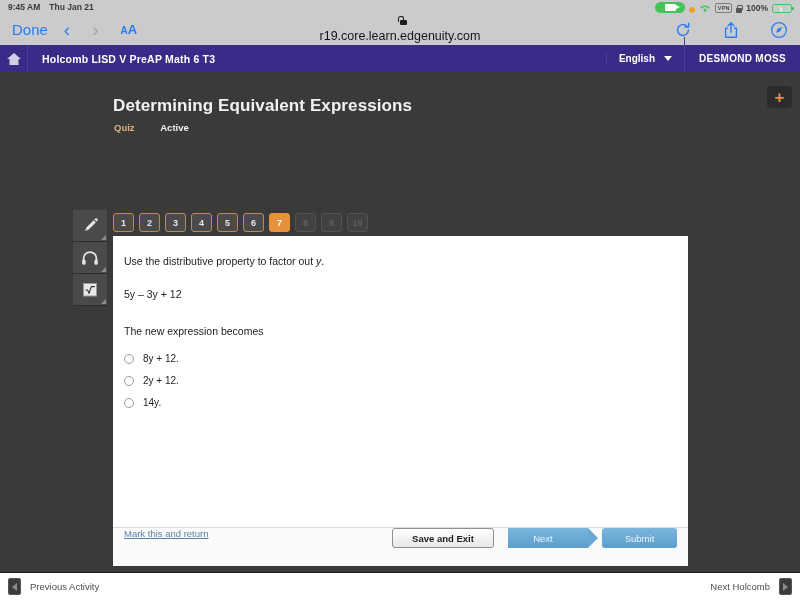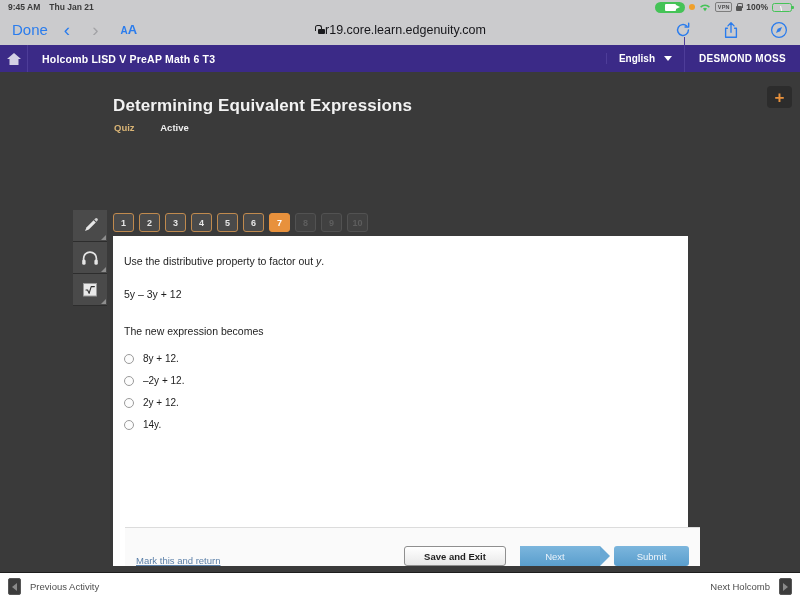--- a/index.html
+++ b/index.html
@@ -13,21 +13,21 @@
 
   
   .statusbar {
     position: absolute; top: 0; left: 0; width: 800px; height: 14px;
     background: #cbcbcd;
     display: flex; align-items: center;
     padding: 0 8px;
     font-size: 8.5px; font-weight: bold; color: #3a3a3a;
   }
   .sb-left { display: flex; align-items: center; gap: 9px; }
-  .sb-right { margin-left: auto; display: flex; align-items: center; gap: 4px; padding-left: 20px; }
+  .sb-right { margin-left: auto; display: flex; align-items: flex-end; gap: 4px; padding-left: 20px; }
   .rec-pill {
     width: 30px; height: 11px; border-radius: 6px; background: #45c357;
     display: flex; align-items: center; justify-content: center;
   }
   .cam-glyph {
     width: 11px; height: 7px; position: relative; background: #fff;
     border-radius: 1px;
   }
   .cam-glyph:after {
     content: ""; position: absolute; right: -4px; top: 1px;
@@ -69,20 +69,21 @@
   }
   .done-btn { color: #2a7ced; font-size: 15px; margin-right: 16px; }
   .nav-arrow { font-size: 19px; color: #2a7ced; margin-right: 22px; font-weight: 300; }
   .nav-arrow.dim { color: #a3a3a6; }
   .aa-btn { color: #2a7ced; font-weight: bold; font-size: 13px; }
   .aa-btn .small { font-size: 10px; }
   .urlwrap {
     position: absolute; left: 0; width: 800px; text-align: center;
     display: flex; align-items: center; justify-content: center; gap: 4px;
     pointer-events: none;
+    flex-direction: column;
   }
   .url-lock { width: 7px; height: 9px; position: relative; }
   .url-lock:before {
     content:""; position:absolute; bottom:0; width:7px; height:5.5px;
     background:#1c1c1e; border-radius:1px;
   }
   .url-lock:after {
     content:""; position:absolute; top:0; left:1.4px; width:4.2px; height:4.5px;
     border:1.2px solid #1c1c1e; border-bottom:none; border-radius:2.5px 2.5px 0 0;
   }
@@ -173,21 +174,21 @@
   .radio {
     width: 10px; height: 10px; border-radius: 50%;
     border: 1px solid #9b9b9b; background: #fdfdfd; margin-right: 9px; flex: none;
   }
   .opt-label { font-size: 10px; color: #1d1d1d; }
   i { font-style: italic; }
 
   .card-footer {
     position: absolute; left: 0; bottom: 0; width: 575px; height: 39px;
     background: #fafafa; border-top: 1px solid #dcdcdc;
-    display: flex; align-items: flex-end; padding: 0 11px; margin-left: 12px;
+    display: flex; align-items: flex-start; padding: 0 11px;
   }
   .mark-link {
     font-size: 9.5px; color: #5a7fa8; text-decoration: underline;
   }
   .footer-btns { margin-left: auto; display: flex; align-items: center; gap: 14px; }
   .btn-save {
     width: 102px; height: 20px; border: 1px solid #8f8f8f; border-radius: 3px;
     background: linear-gradient(#ffffff, #e8e8e8);
     font-size: 9.5px; font-weight: bold; color: #1d1d1d;
     display: flex; align-items: center; justify-content: center;
@@ -348,24 +349,20 @@
         <div class="q-expr">5y – 3y + 12</div>
         <div class="q-sub">The new expression becomes</div>
 
         <div class="options">
           <div class="opt">
             <span class="radio"></span>
             <span class="opt-label">8y + 12.</span>
           </div>
           <div class="opt">
             <span class="radio"></span>
-            <span class="opt-label">–2y + 12.</span>
-          </div>
-          <div class="opt">
-            <span class="radio"></span>
             <span class="opt-label">2y + 12.</span>
           </div>
           <div class="opt">
             <span class="radio"></span>
             <span class="opt-label">14y.</span>
           </div>
         </div>
       </div>
 
       <div class="card-footer">

